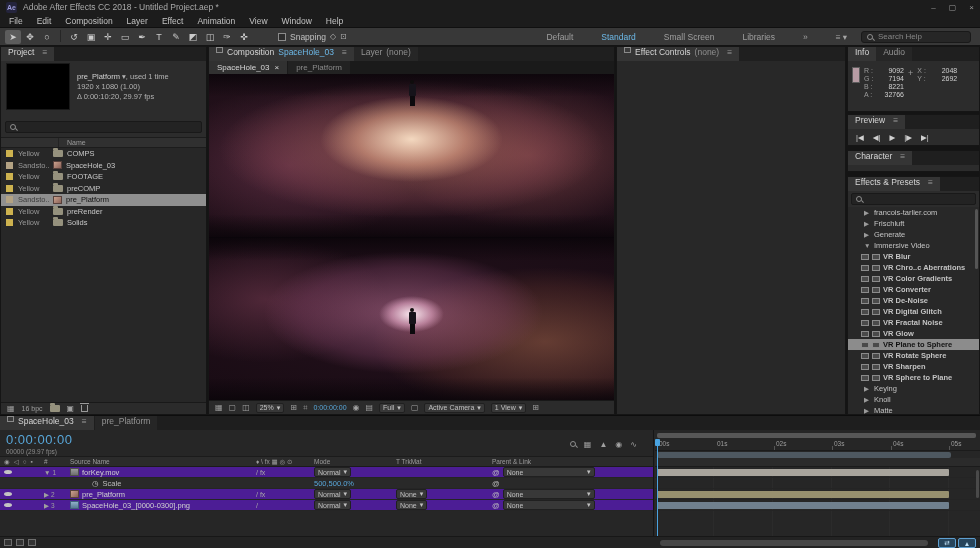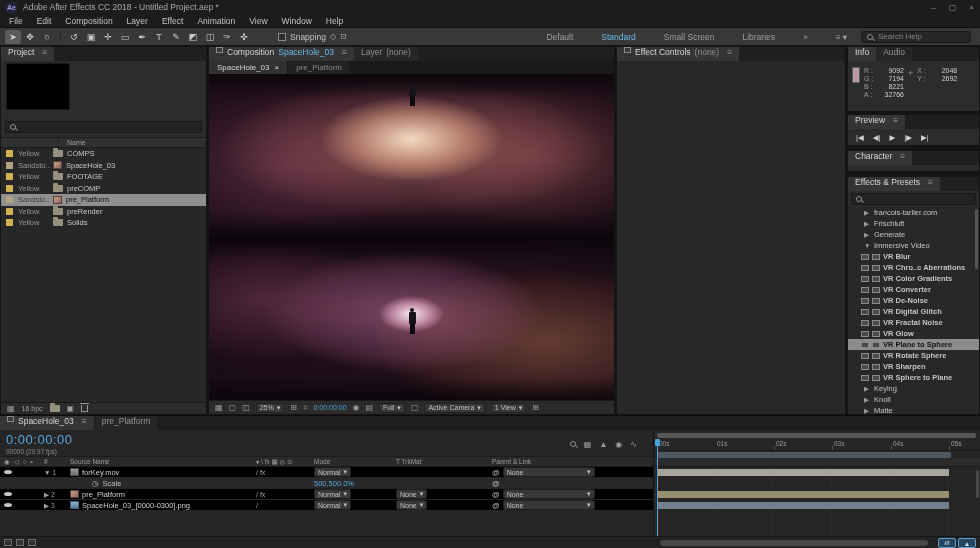--- a/index.html
+++ b/index.html
@@ -168,21 +168,21 @@
   .tl-icons { margin-left:auto; display:flex; gap:8px; align-items:center; padding-right:10px; color:#a0a0a0; }
   .tl-cols { height:11px; background:#2b2b2b; border-top:1px solid #1b1b1b; border-bottom:1px solid #1b1b1b;
              display:flex; align-items:center; font-size:6.5px; color:#9c9c9c; }
   .cA { width:44px; padding-left:4px; display:flex; gap:4px; align-items:center; flex:none; }
   .cB { width:26px; flex:none; }
   .cC { width:186px; flex:none; display:flex; align-items:center; gap:3px; }
   .cD { width:58px; flex:none; }
   .cE { width:82px; flex:none; }
   .cF { width:96px; flex:none; }
   .cG { width:162px; flex:none; display:flex; align-items:center; gap:3px; }
-  .tl-row { height:11px; display:flex; align-items:center; background:#000000; border-bottom:1px solid #252525; font-size:7.5px; }
+  .tl-row { height:11px; display:flex; align-items:center; background:#4c1d95; border-bottom:1px solid #252525; font-size:7.5px; }
   .tl-row.prop { background:#292929; }
   .eye { width:8px; height:4px; background:#c4c4c4; border-radius:50%; display:inline-block; }
   .twn { color:#9f9f9f; font-size:6.5px; }
   .lname { color:#d0d0d0; }
   .sw { color:#a8a8a8; font-size:7px; }
   .propname { color:#bdbdbd; padding-left:22px; display:flex; gap:4px; align-items:center; }
   .propval { color:#58a6d8; }
   .tl-right { position:absolute; left:655px; right:0; top:0; bottom:0; background:#262626; overflow:hidden; }
   .tnav { position:absolute; top:3px; left:2px; right:4px; height:5px; background:#3a3a3a; border-radius:2px; }
   .tnav .thumbb { position:absolute; inset:0; background:#575757; border-radius:2px; }
@@ -282,20 +282,28 @@
 
     <div class="panel project">
       <div class="tabstrip">
         <div class="ptab active">
           <span>Project</span>
           <span class="pmenu">≡</span>
         </div>
       </div>
       <div class="p-preview">
         <div class="thumb"></div>
+        <div class="pv-lines">
+          <div>
+            <span class="nm">pre_Platform</span>
+            <span>▾</span><span>, used 1 time</span>
+          </div>
+          <div>1920 x 1080 (1.00)</div>
+          <div>Δ 0:00:10:20, 29.97 fps</div>
+        </div>
       </div>
       <div class="p-search">
         <span class="mag"></span>
       </div>
       <div class="p-cols">
         <span class="c-label"></span>
         <span class="c-name">Name</span>
       </div>
       <div class="p-rows">
         <div class="prow">

